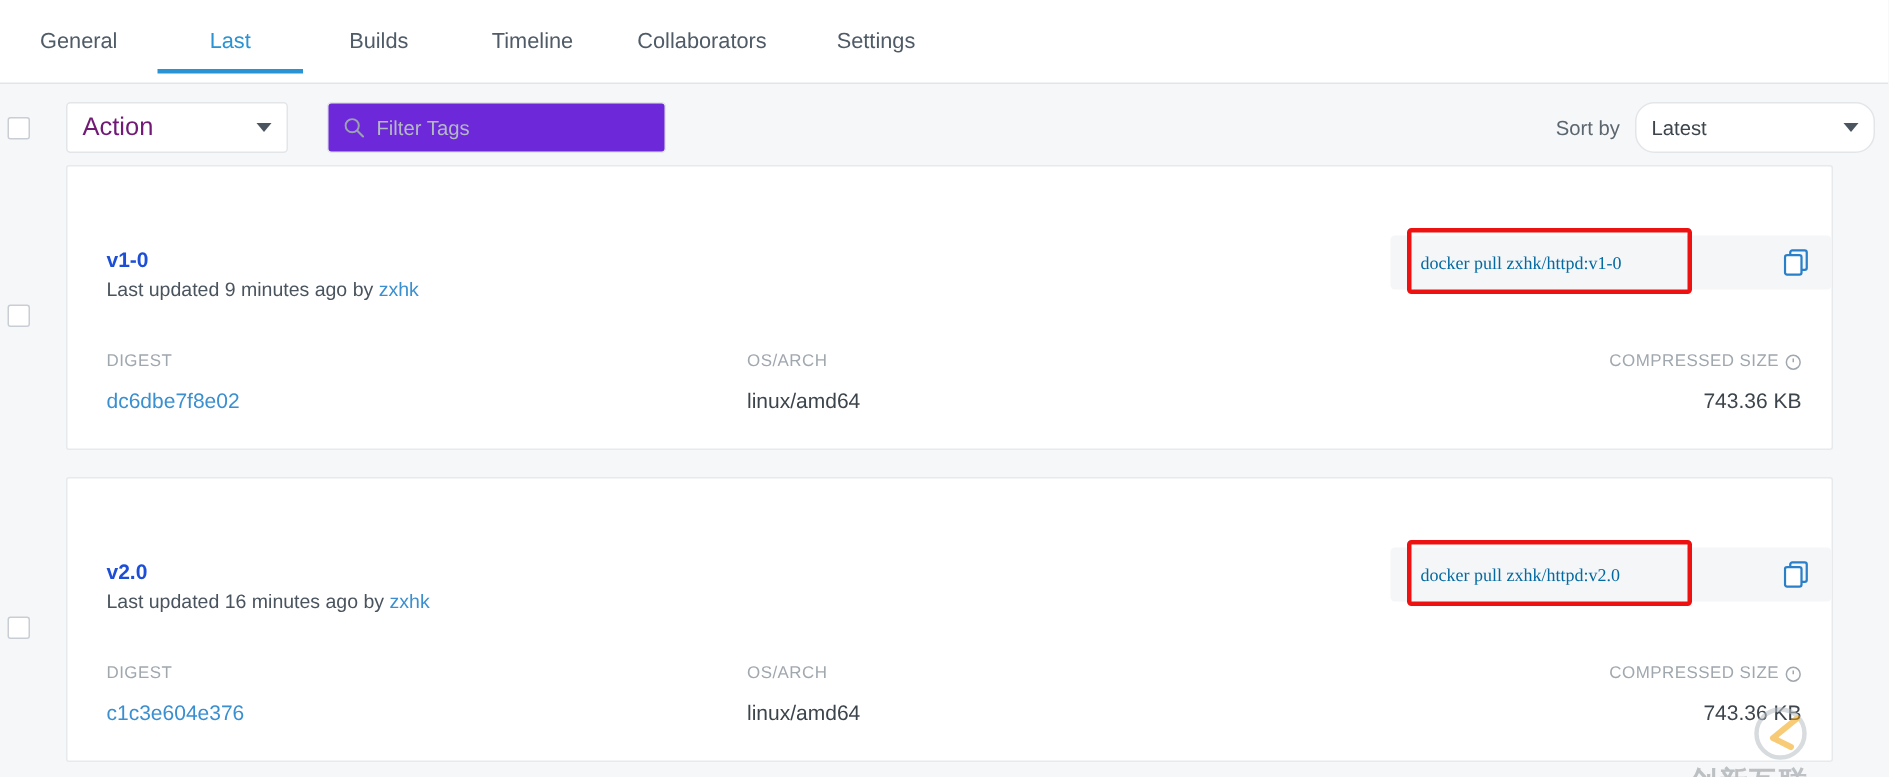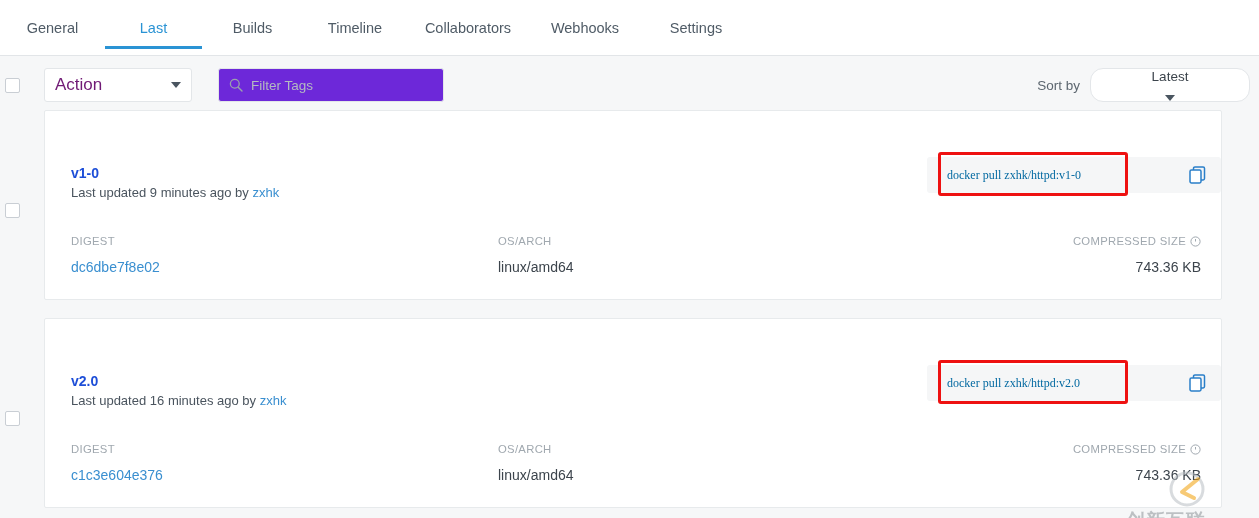--- a/index.html
+++ b/index.html
@@ -82,21 +82,20 @@
   }
   .sortwrap .sortlabel { font-size: 13.5px; color: #5c666f; margin-right: 10px; }
   .sort-select {
     width: 160px; height: 34px;
     border: 1px solid #e3e6e9;
     border-radius: 13px;
     background: #ffffff;
     display: flex; align-items: center;
     padding: 0 10px;
     cursor: pointer;
-    flex-direction: column;
   }
   .sort-select .lbl { font-size: 13.5px; color: #3c444c; flex: 1; }
 
   
   .card {
     position: absolute;
     left: 44px; width: 1178px;
     background: #ffffff;
     border: 1px solid #e7eaec;
     border-radius: 2px;
@@ -197,24 +196,20 @@
     <div class="tab" style="width:101px">
       <span>Builds</span>
       <span class="tab-underline"></span>
     </div>
     <div class="tab" style="width:104px">
       <span>Timeline</span>
       <span class="tab-underline"></span>
     </div>
     <div class="tab" style="width:122px">
       <span>Collaborators</span>
-      <span class="tab-underline"></span>
-    </div>
-    <div class="tab" style="width:112px">
-      <span>Webhooks</span>
       <span class="tab-underline"></span>
     </div>
     <div class="tab" style="width:110px">
       <span>Settings</span>
       <span class="tab-underline"></span>
     </div>
   </div>
 
   <div class="cbox cb-header"></div>
 

